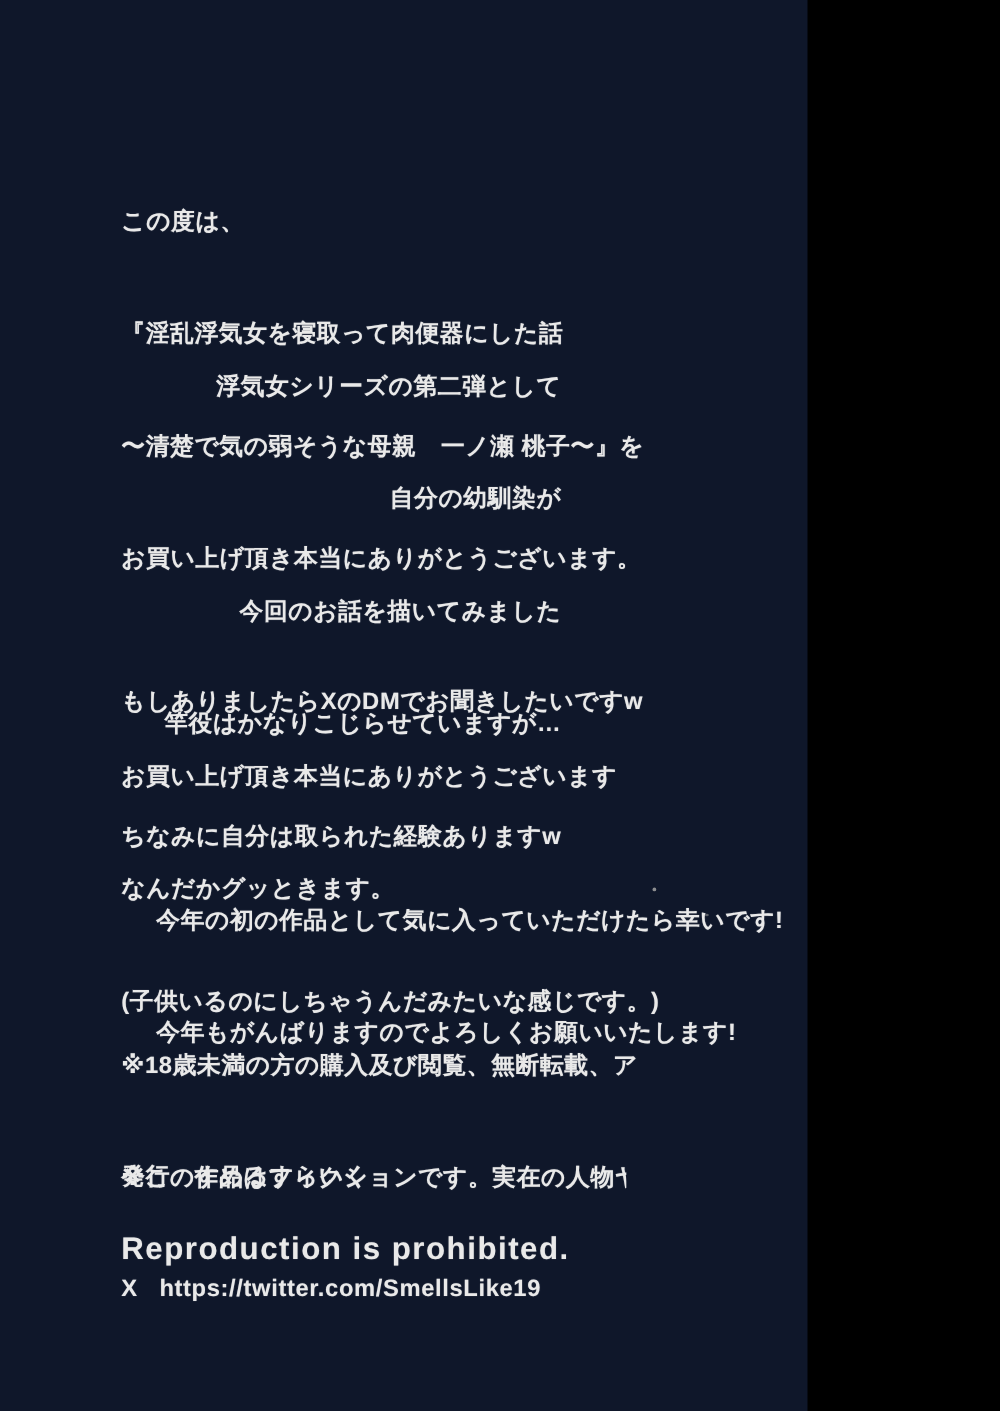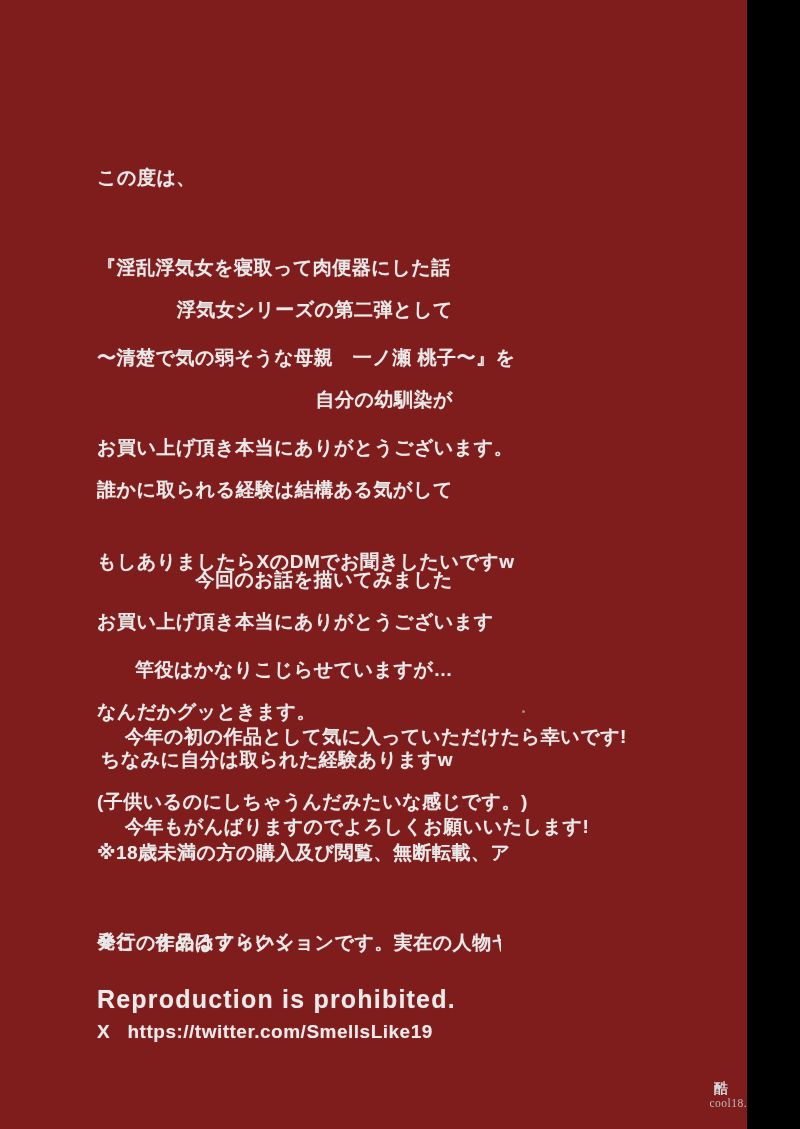--- a/index.html
+++ b/index.html
@@ -2,23 +2,23 @@
 <html><head>
 <meta charset="utf-8">
 <style>
   html, body {
     margin: 0;
     padding: 0;
     background: #000;
   }
   .page {
     position: relative;
-    width: 747px;
+    width: 646px;
     height: 1129px;
-    background: #7f1d1d;
+    background: #0f172a;
     overflow: hidden;
     font-family: "Liberation Sans", "DejaVu Sans", sans-serif;
   }
   .block {
     position: absolute;
     left: 97px;
     color: #e9e9e9;
     font-size: 19px;
     font-weight: bold;
     line-height: 30px;
@@ -79,21 +79,20 @@
   <div class="block b1">
     <div>この度は、</div>
     <div>『淫乱浮気女を寝取って肉便器にした話</div>
     <div>〜清楚で気の弱そうな母親　一ノ瀬 桃子〜』を</div>
     <div>お買い上げ頂き本当にありがとうございます。</div>
   </div>
 
   <div class="block b2">
     <div>浮気女シリーズの第二弾として</div>
     <div>自分の幼馴染が</div>
-    <div>誰かに取られる経験は結構ある気がして</div>
     <div>今回のお話を描いてみました</div>
     <div>竿役はかなりこじらせていますが…</div>
     <div>ちなみに自分は取られた経験ありますw</div>
   </div>
 
   <div class="block b3">
     <div>もしありましたらXのDMでお聞きしたいですw</div>
   </div>
 
   <div class="block b4">

